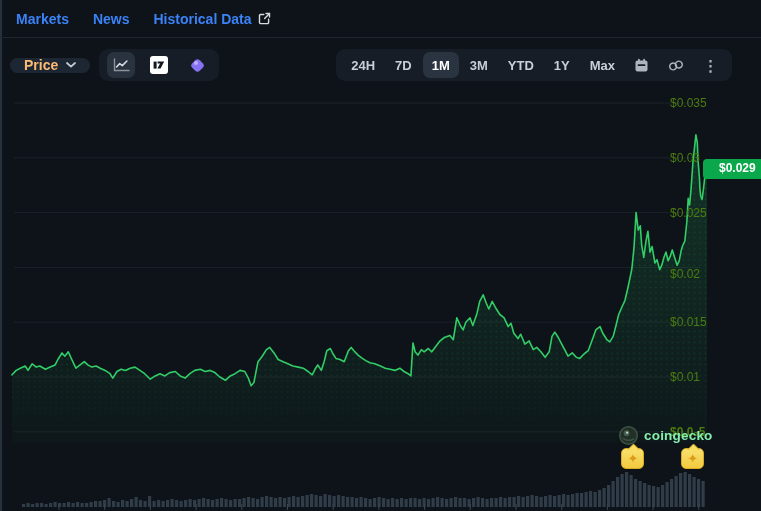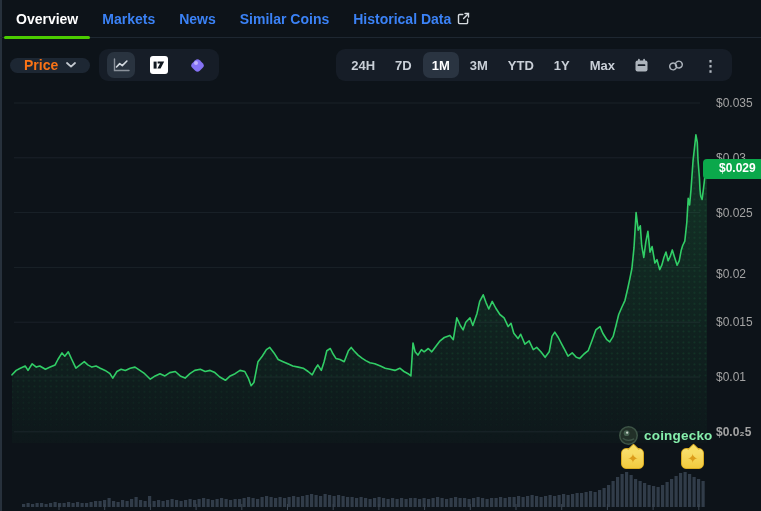--- a/index.html
+++ b/index.html
@@ -12,34 +12,34 @@
   }
   .left-edge{position:absolute;left:0;top:0;width:2px;height:511px;background:#27313c;}
   
   .tabbar{position:absolute;left:0;top:0;width:761px;height:38px;display:flex;align-items:center;padding-left:4px;border-bottom:1px solid #1e2731;box-sizing:border-box;}
   .tab{display:flex;align-items:center;gap:6px;height:38px;padding:0 12px;font-size:14px;font-weight:700;color:#3b82f6;cursor:pointer;position:relative;white-space:nowrap;}
   .tab.active{color:#ffffff;}
   .tab.active::after{content:"";position:absolute;left:0;right:0;bottom:-1px;height:3px;border-radius:2px;background:#4bcc00;}
   .tab svg{display:block;}
   
   .toolbar{position:absolute;left:0;top:48px;width:761px;height:34px;display:flex;align-items:center;}
-  .btn{display:flex;align-items:center;gap:8px;background:#1d2733;border:none;border-radius:9px;height:15px;padding:0 14px;font-size:14px;font-weight:700;color:#f97316;cursor:pointer;font-family:inherit;}
+  .btn{display:flex;align-items:center;gap:8px;background:#1d2733;border:none;border-radius:9px;height:15px;padding:0 14px;font-size:14px;font-weight:700;color:#fdba74;cursor:pointer;font-family:inherit;}
   .btn.price{margin-left:10px;}
   .btn.compare{margin-left:8px;}
   .icon-group{display:flex;align-items:center;gap:10px;background:#161d27;border-radius:9px;height:32px;padding:0 8px;margin-left:9px;}
   .icon-btn{display:flex;align-items:center;justify-content:center;background:transparent;border:none;border-radius:7px;height:26px;min-width:28px;cursor:pointer;padding:0 3px;}
   .icon-btn.active{background:#29333f;}
   .range-group{display:flex;align-items:center;gap:2px;background:#161d27;border-radius:9px;height:32px;padding:0 6px;margin-left:auto;margin-right:29px;}
   .range-btn{background:transparent;border:none;border-radius:7px;height:26px;padding:0 9px;font-size:13px;font-weight:700;color:#c9cfd7;cursor:pointer;font-family:inherit;}
   .range-btn.active{background:#2a3441;color:#ffffff;}
   .range-icon{display:flex;align-items:center;justify-content:center;background:transparent;border:none;height:26px;padding:0 8px;cursor:pointer;color:#aeb5bd;}
   .kebab{font-size:15px;font-weight:700;color:#aeb5bd;line-height:1;}
   
   #plot{position:absolute;left:0;top:0;cursor:crosshair;}
-  .ylabel{position:absolute;left:716px;font-size:12px;color:#a3a3a3;white-space:nowrap;}
+  .ylabel{position:absolute;left:670px;font-size:12px;color:#4d7c0f;white-space:nowrap;}
   .price-badge{position:absolute;left:703px;background:#0ba84b;color:#ffffff;font-size:12px;font-weight:700;border-radius:4px;padding:3px 16px;line-height:1.15;}
   .watermark{position:absolute;left:619px;top:426px;display:flex;align-items:center;gap:6px;}
   .gecko-logo{width:19px;height:19px;}
   .watermark-text{font-size:13.5px;font-weight:700;color:#86efac;letter-spacing:.2px;}
   .marker{position:absolute;width:21px;height:19px;background:linear-gradient(180deg,#f9e070 0%,#f2ca3e 100%);border:1px solid #d9ab21;border-radius:5px;display:flex;align-items:center;justify-content:center;cursor:pointer;}
   .marker::before{content:"";position:absolute;top:-4px;left:50%;width:8px;height:8px;margin-left:-4px;background:#f8dd64;border-left:1px solid #d9ab21;border-top:1px solid #d9ab21;transform:rotate(45deg);border-radius:2px 0 0 0;}
   .marker .star{position:relative;color:#dc9c1a;font-size:13px;line-height:1;}
 </style>
 </head>
 <body>
@@ -262,31 +262,25 @@
     </div>
     <div class="marker" style="left: 621.44px; top: 448px;">
       <span class="star">✦</span>
     </div>
     <div class="marker" style="left: 681.21px; top: 448px;">
       <span class="star">✦</span>
     </div>
   </div>
 
 <div class="tabbar" id="tabbar">
-    <div class="tab active">
-      <span>Overview</span>
-    </div>
     <div class="tab">
       <span>Markets</span>
     </div>
     <div class="tab">
       <span>News</span>
-    </div>
-    <div class="tab">
-      <span>Similar Coins</span>
     </div>
     <div class="tab">
       <span>Historical Data</span>
       <svg width="13" height="13" viewBox="0 0 13 13">
         <path d="M10.6 7.3v3.2a1.1 1.1 0 0 1-1.1 1.1H2.6a1.1 1.1 0 0 1-1.1-1.1V3.6a1.1 1.1 0 0 1 1.1-1.1h3.2" fill="none" stroke="#d7dce1" stroke-width="1.4" stroke-linecap="round"></path>
         <path d="M8 1.5h3.5V5" fill="none" stroke="#d7dce1" stroke-width="1.4" stroke-linecap="round"></path>
         <path d="M11.3 1.7L6.6 6.4" fill="none" stroke="#d7dce1" stroke-width="1.4" stroke-linecap="round"></path>
       </svg>
     </div>
   </div>

